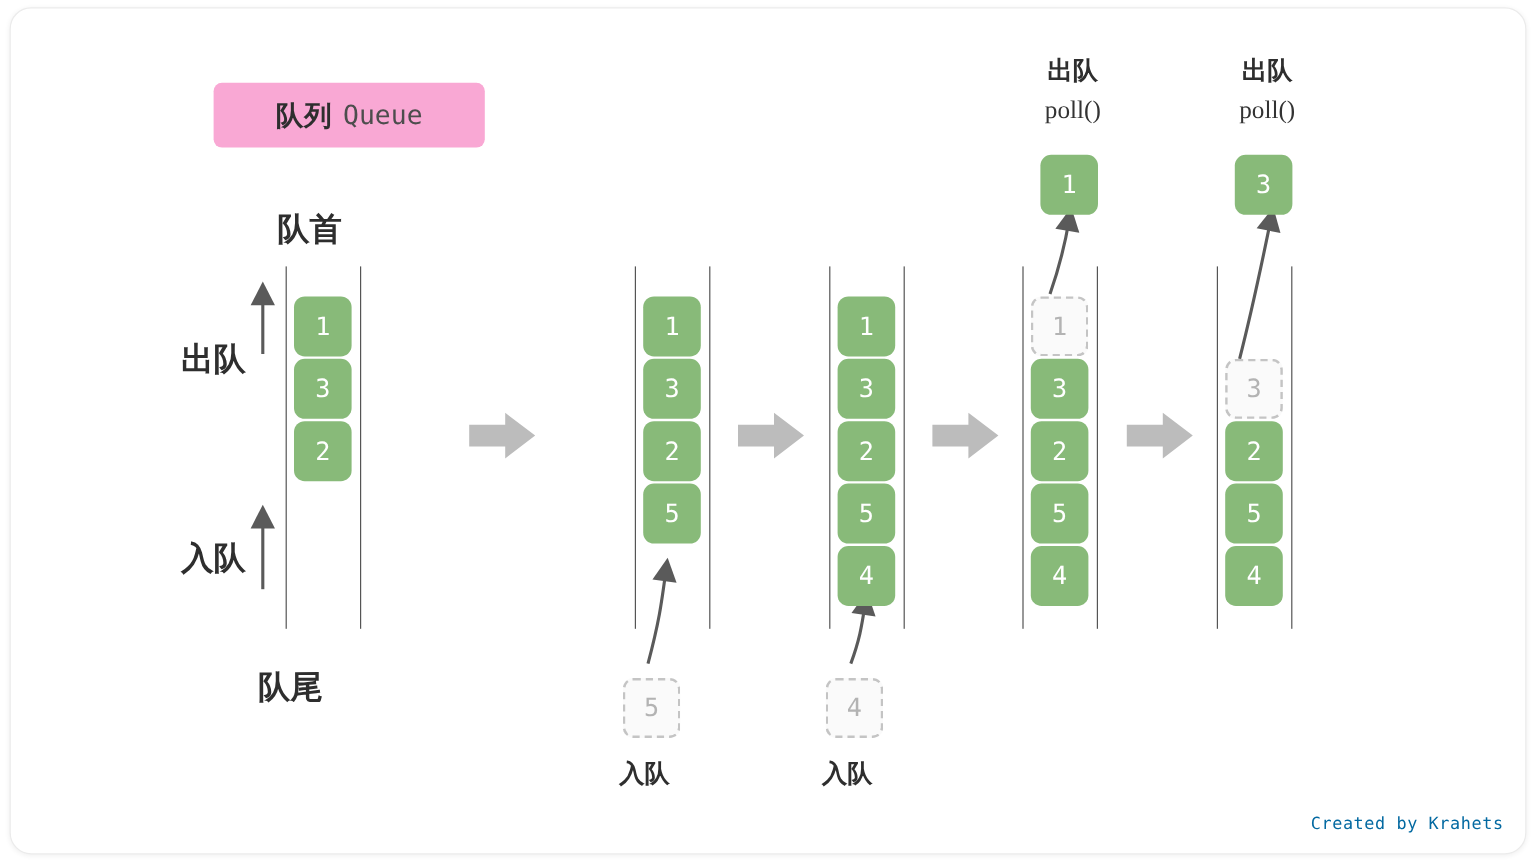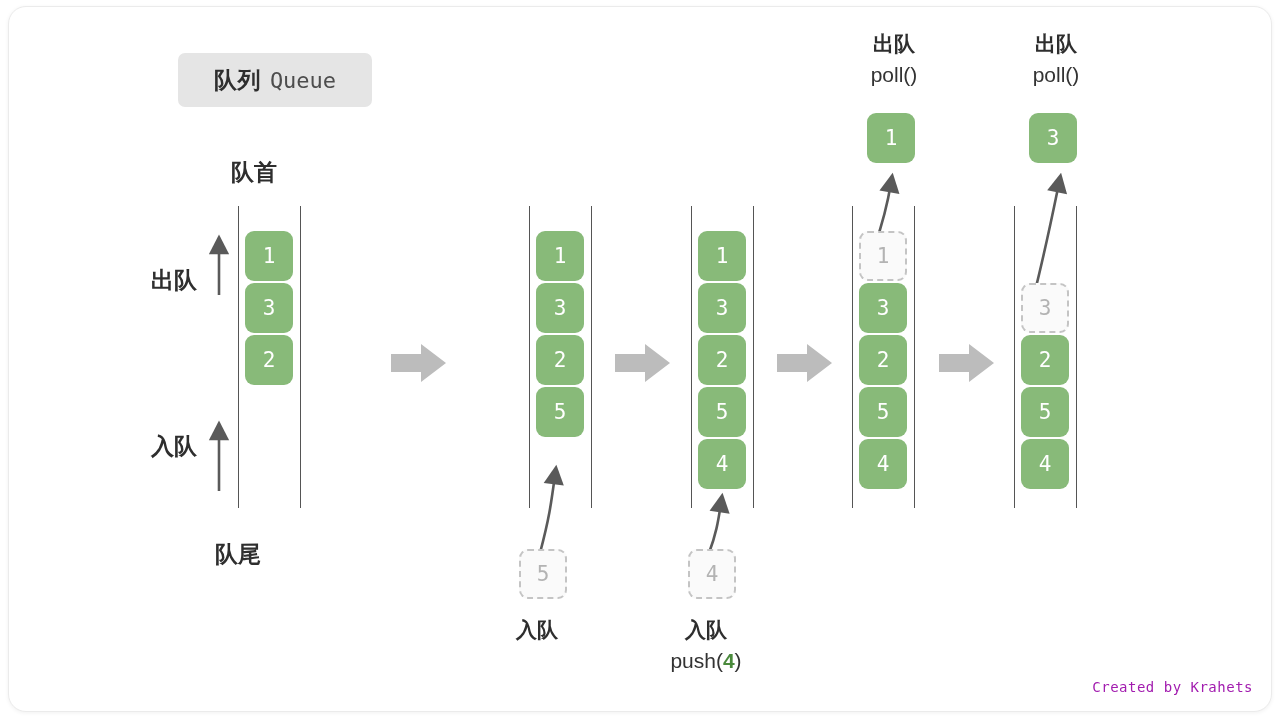--- a/index.html
+++ b/index.html
@@ -18,66 +18,66 @@
     left: 8px;
     top: 6px;
     width: 1262px;
     height: 704px;
     background: #ffffff;
     border: 1px solid #ebebeb;
     border-radius: 18px;
     box-shadow: 0 1px 4px rgba(0,0,0,0.06);
     overflow: hidden;
   }
-  .abs { position: absolute; }
+  .abs { position: absolute; margin-top: 16px; }
 
   
   #title-badge {
     left: 169px;
     top: 46px;
-    width: 194px;
+    width: 226px;
     height: 54px;
-    background: #e5e5e5;
+    background: #f9a8d4;
     border-radius: 7px;
     display: flex;
     align-items: center;
     justify-content: center;
     gap: 9px;
   }
   #title-badge .cn {
     font-size: 23px;
     font-weight: bold;
     color: #2e2e2e;
     letter-spacing: 0.5px;
   }
   #title-badge .en {
     font-family: "DejaVu Sans Mono", "Liberation Mono", monospace;
     font-size: 22px;
     color: #4d4d4d;
   }
 
   
   .cnlabel {
-    font-size: 23px;
+    font-size: 27px;
     font-weight: bold;
     color: #2e2e2e;
     white-space: nowrap;
   }
   .caption {
     text-align: center;
     white-space: nowrap;
   }
   .caption .line1 {
     font-size: 21px;
     font-weight: bold;
     color: #2e2e2e;
     line-height: 30px;
   }
   .caption .line2 {
-    font-family: Liberation Sans, sans-serif;
+    font-family: Liberation Serif, serif;
     font-size: 21px;
     color: #333333;
     line-height: 32px;
   }
   .caption .arg { color: #4a8a3c; font-weight: bold; }
 
   
   .rail {
     width: 1px;
     background: #555555;
@@ -113,21 +113,21 @@
     height: 704px;
     pointer-events: none;
   }
 
   
   #footer {
     right: 18px;
     bottom: 16px;
     font-family: "DejaVu Sans Mono", "Liberation Mono", monospace;
     font-size: 14px;
-    color: #a21caf;
+    color: #0369a1;
     letter-spacing: 0.5px;
   }
 </style>
 </head>
 <body>
 
 <div id="card">
 
   <div class="abs" id="title-badge">
     <span class="cn">队列</span>
@@ -212,21 +212,20 @@
   <div class="abs cell filled" style="left:689px; top:224px;">1</div>
   <div class="abs cell filled" style="left:689px; top:276px;">3</div>
   <div class="abs cell filled" style="left:689px; top:328px;">2</div>
   <div class="abs cell filled" style="left:689px; top:380px;">5</div>
   <div class="abs cell filled" style="left:689px; top:432px;">4</div>
 
   <div class="abs cell ghost" style="left:679px; top:542px;">4</div>
 
   <div class="abs caption" style="left:617px; top:608px; width:160px;">
     <div class="line1">入队</div>
-    <div class="line2"><span>push(</span><span class="arg">4</span><span>)</span></div>
   </div>
 
   <div class="abs caption" style="left:810px; top:22px; width:150px;">
     <div class="line1">出队</div>
     <div class="line2">poll()</div>
   </div>
 
   <div class="abs cell filled" style="left:858px; top:106px;">1</div>
 
   <div class="abs rail" style="left:843px; top:199px; height:302px;"></div>

